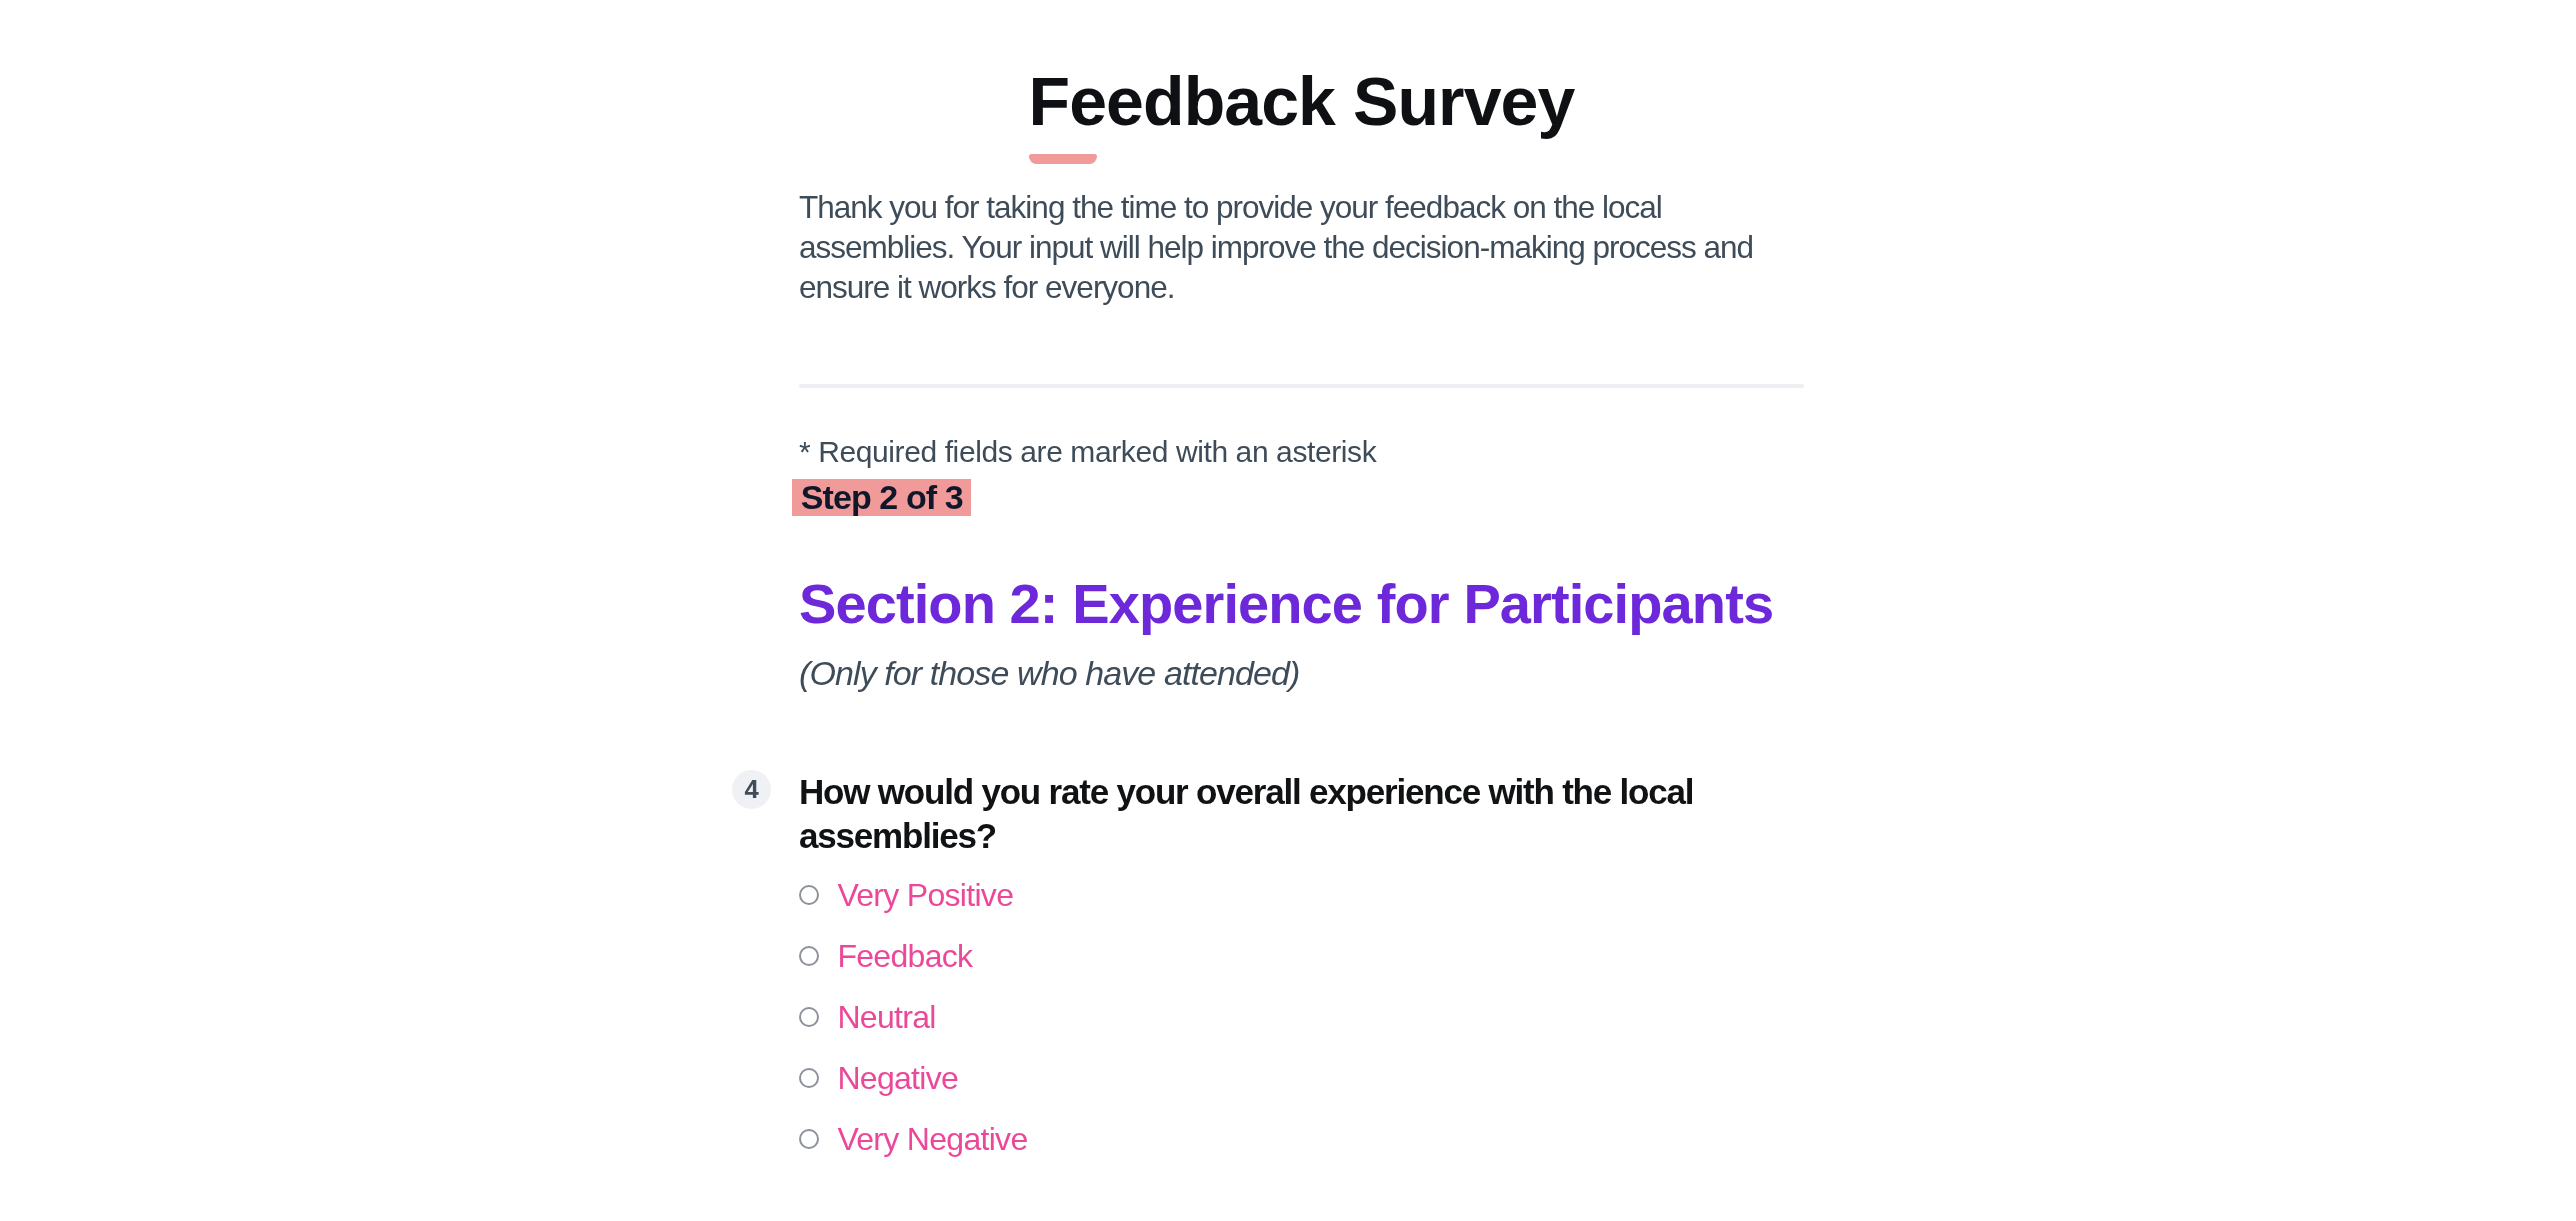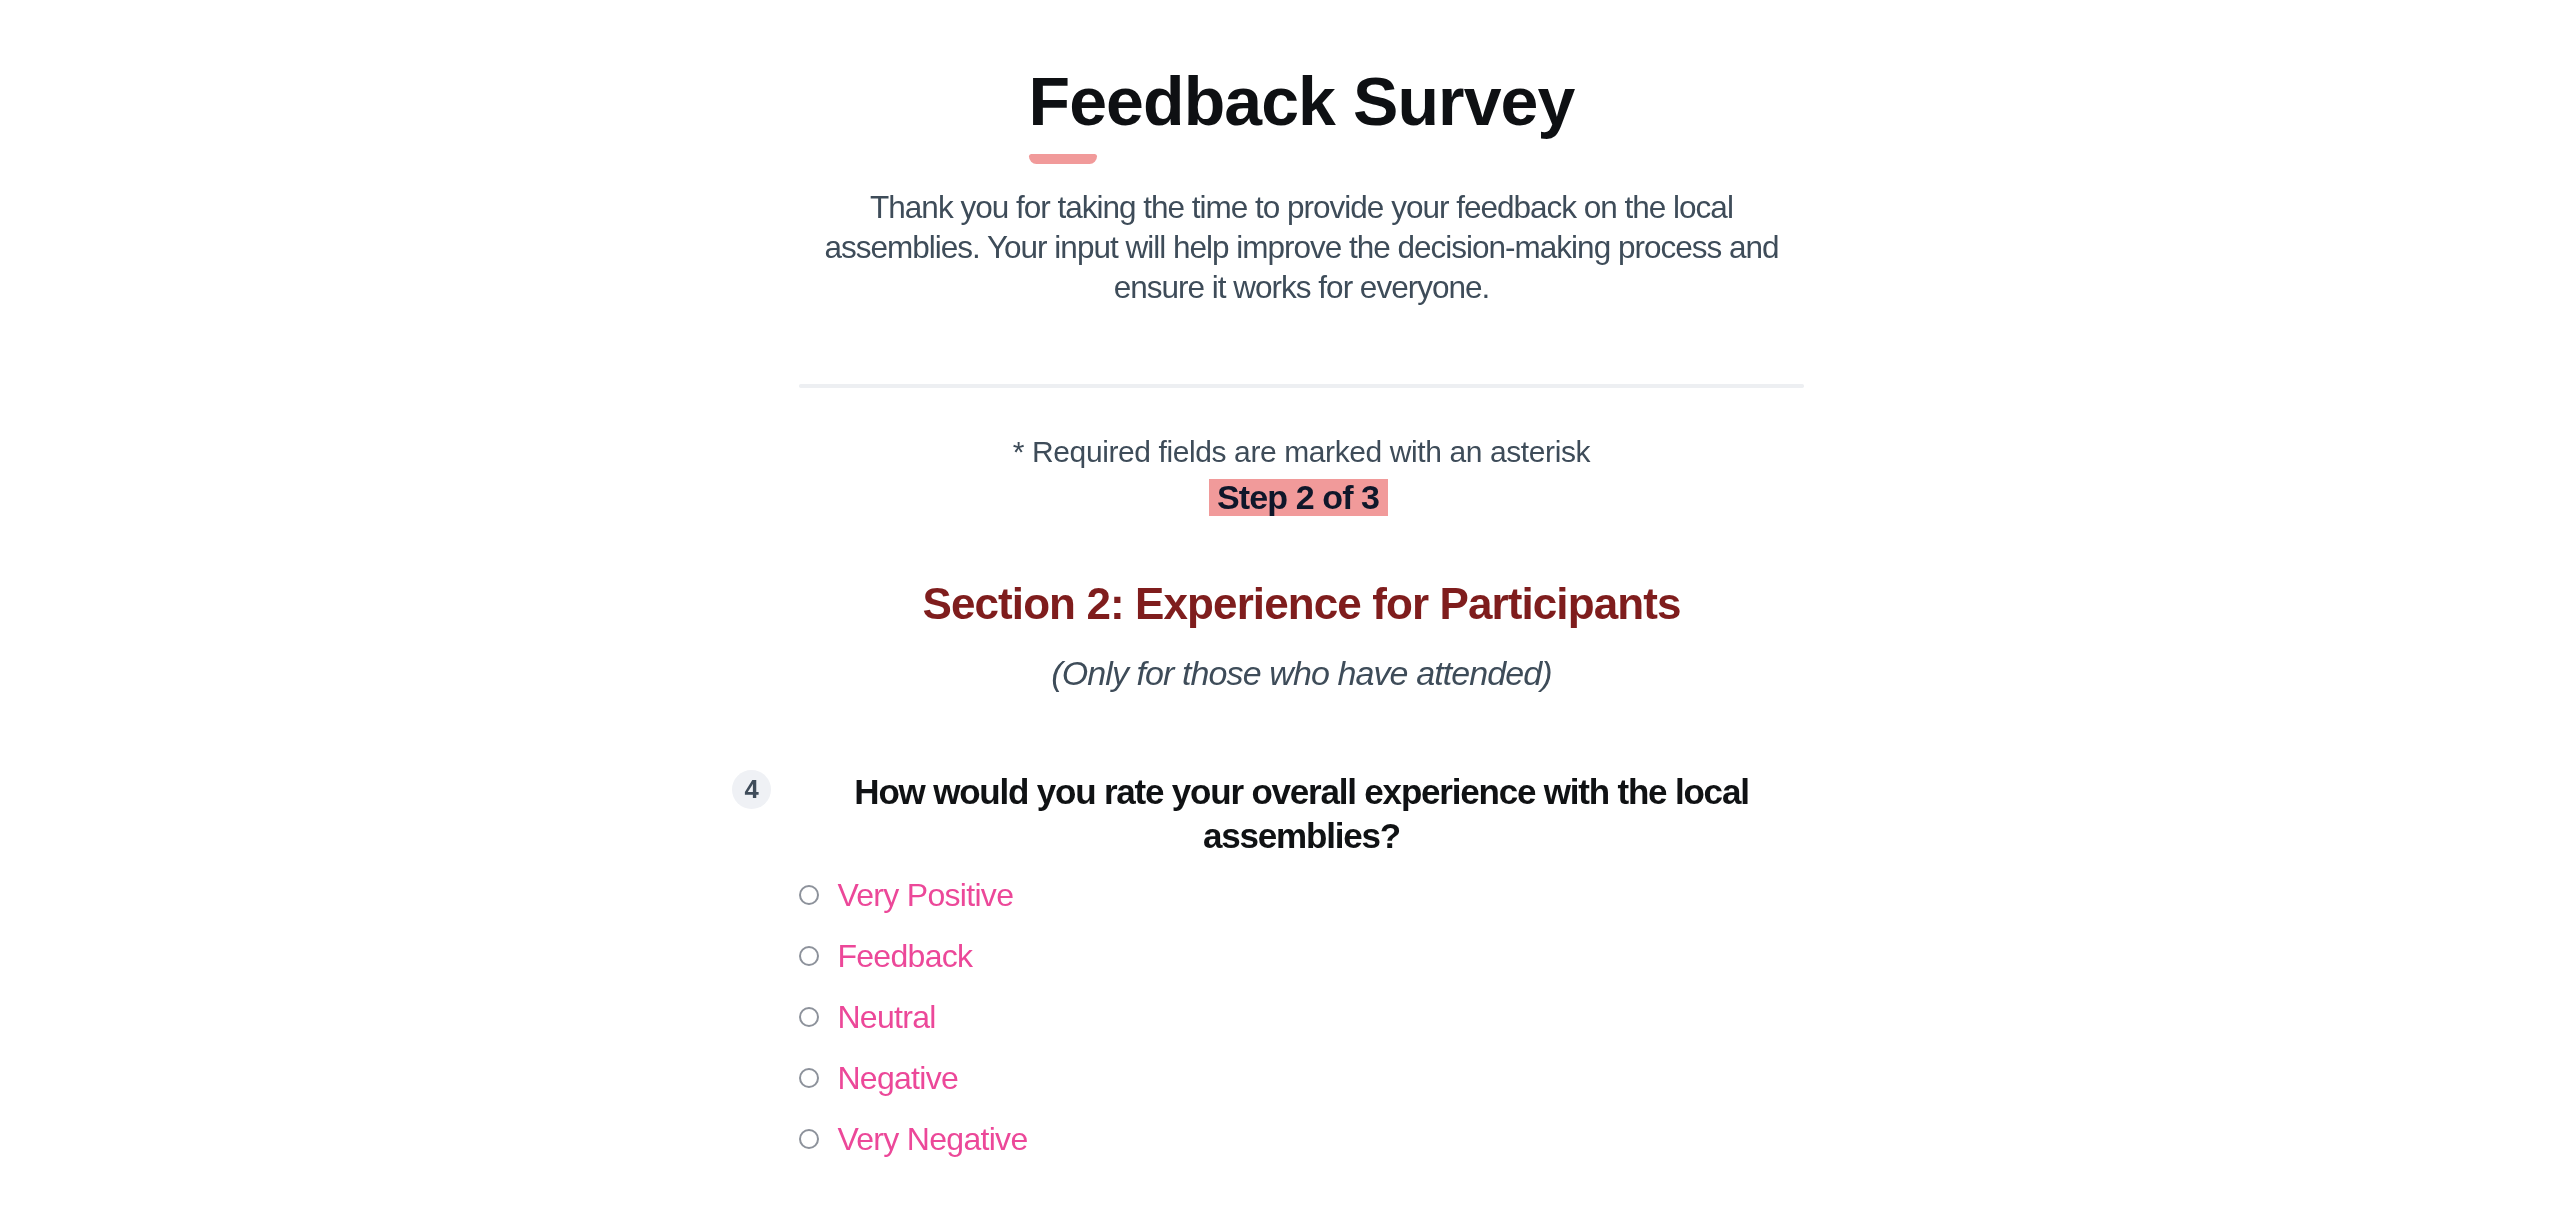--- a/index.html
+++ b/index.html
@@ -6,21 +6,20 @@
   html,body {
     width:2576px; height:1222px;
     background:#ffffff;
     font-family:"Liberation Sans", sans-serif;
     overflow:hidden;
   }
   .page {
     width:1005px;
     margin-left:799px;
     position:relative;
-    text-align:center;
   }
   
   .title-wrap {
     width:fit-content;
     margin:60px auto 0 auto;
   }
   h1.form-title {
     font-size:68px;
     line-height:82px;
     font-weight:bold;
@@ -68,25 +67,25 @@
     background:#f19a9a;
     font-size:34px;
     line-height:34px;
     font-weight:bold;
     letter-spacing:-0.9px;
     color:#0f172a;
   }
   
   .section-heading {
     margin-top:61px;
-    font-size:44px;
+    font-size:56px;
     line-height:53px;
     font-weight:bold;
     letter-spacing:-0.9px;
-    color:#7f1d1d;
+    color:#6d28d9;
   }
   .section-subheading {
     margin-top:22px;
     font-size:34px;
     line-height:43px;
     font-style:italic;
     letter-spacing:-0.9px;
     color:#3e4c59;
   }
   

